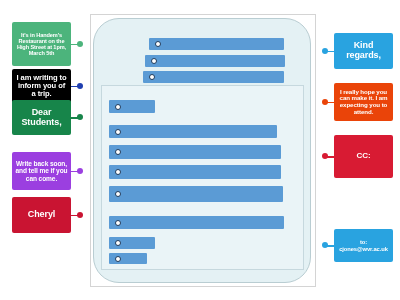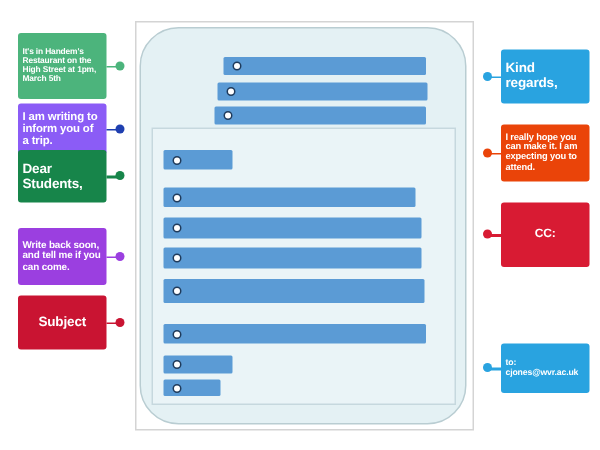--- a/index.html
+++ b/index.html
@@ -38,21 +38,21 @@
     align-items: center;
   }
   .card-col.left .card-wrap  { left: 6px; flex-direction: row; }
   .card-col.right .card-wrap { left: 10px; flex-direction: row-reverse; }
 
   .card {
     box-sizing: border-box;
     width: 59px;
     border-radius: 2px;
     color: #ffffff;
-    text-align: left;
+    text-align: center;
     font-weight: bold;
     display: flex;
     align-items: center;
     justify-content: center;
     padding: 2px 3px;
     line-height: 1.08;
     letter-spacing: -0.1px;
     overflow: hidden;
   }
 
@@ -184,42 +184,42 @@
 
   <div class="card-col left" id="left-col">
       <div class="card-wrap" style="top: 22px;">
         <div class="card" style="background: rgb(76, 180, 124); height: 44px; font-size: 5.6px;">It's in Handem's Restaurant on the High Street at 1pm, March 5th</div>
         <div class="connector" style="color: rgb(76, 180, 124);">
           <span class="line"></span>
           <span class="dot"></span>
         </div>
       </div>
       <div class="card-wrap" style="top: 69px;">
-        <div class="card" style="background: #8b5cf6; height: 34px; font-size: 7.6px;">I am writing to inform you of a trip.</div>
+        <div class="card" style="background: #000000; height: 34px; font-size: 7.6px;">I am writing to inform you of a trip.</div>
         <div class="connector" style="color: rgb(31, 63, 176);">
           <span class="line"></span>
           <span class="dot"></span>
         </div>
       </div>
       <div class="card-wrap" style="top: 100px;">
         <div class="card" style="background: rgb(23, 133, 74); height: 35px; font-size: 9px;">Dear Students,</div>
         <div class="connector" style="color: rgb(23, 133, 74);">
           <span class="line"></span>
           <span class="dot"></span>
         </div>
       </div>
       <div class="card-wrap" style="top: 152px;">
         <div class="card" style="background: rgb(155, 63, 224); height: 38px; font-size: 6.6px;">Write back soon, and tell me if you can come.</div>
         <div class="connector" style="color: rgb(155, 63, 224);">
           <span class="line"></span>
           <span class="dot"></span>
         </div>
       </div>
       <div class="card-wrap" style="top: 197px;">
-        <div class="card" style="background: rgb(201, 20, 50); height: 36px; font-size: 9px;">Subject</div>
+        <div class="card" style="background: rgb(201, 20, 50); height: 36px; font-size: 9px;">Cheryl</div>
         <div class="connector" style="color: rgb(201, 20, 50);">
           <span class="line"></span>
           <span class="dot"></span>
         </div>
       </div>
     </div>
 
   <div class="card-col right" id="right-col">
       <div class="card-wrap" style="top: 33px;">
         <div class="card" style="background: rgb(41, 163, 224); height: 36px; font-size: 9px;">Kind regards,</div>

